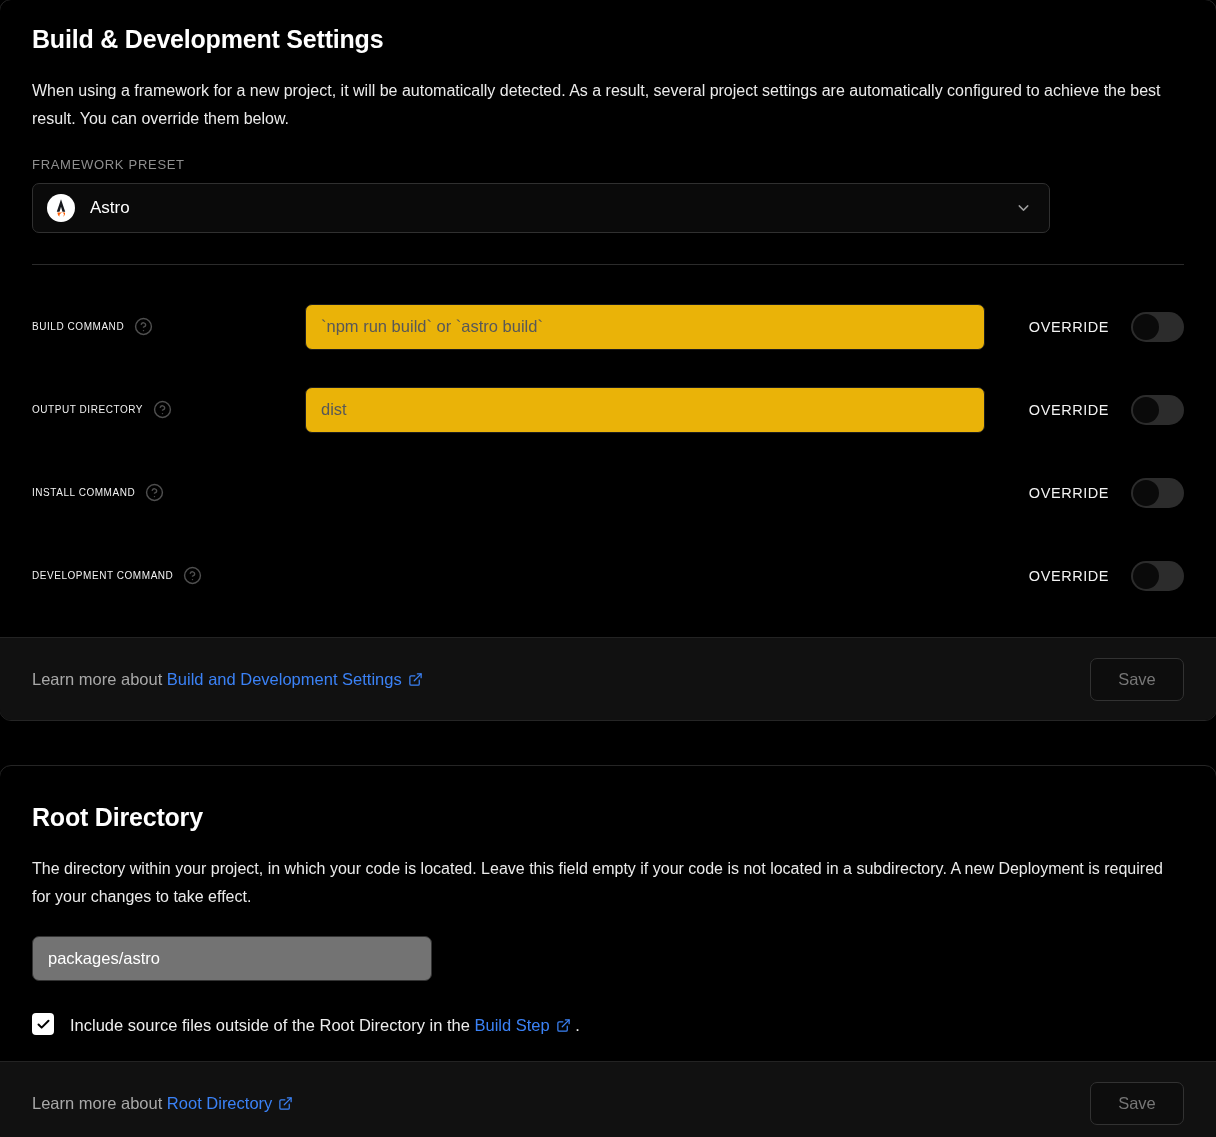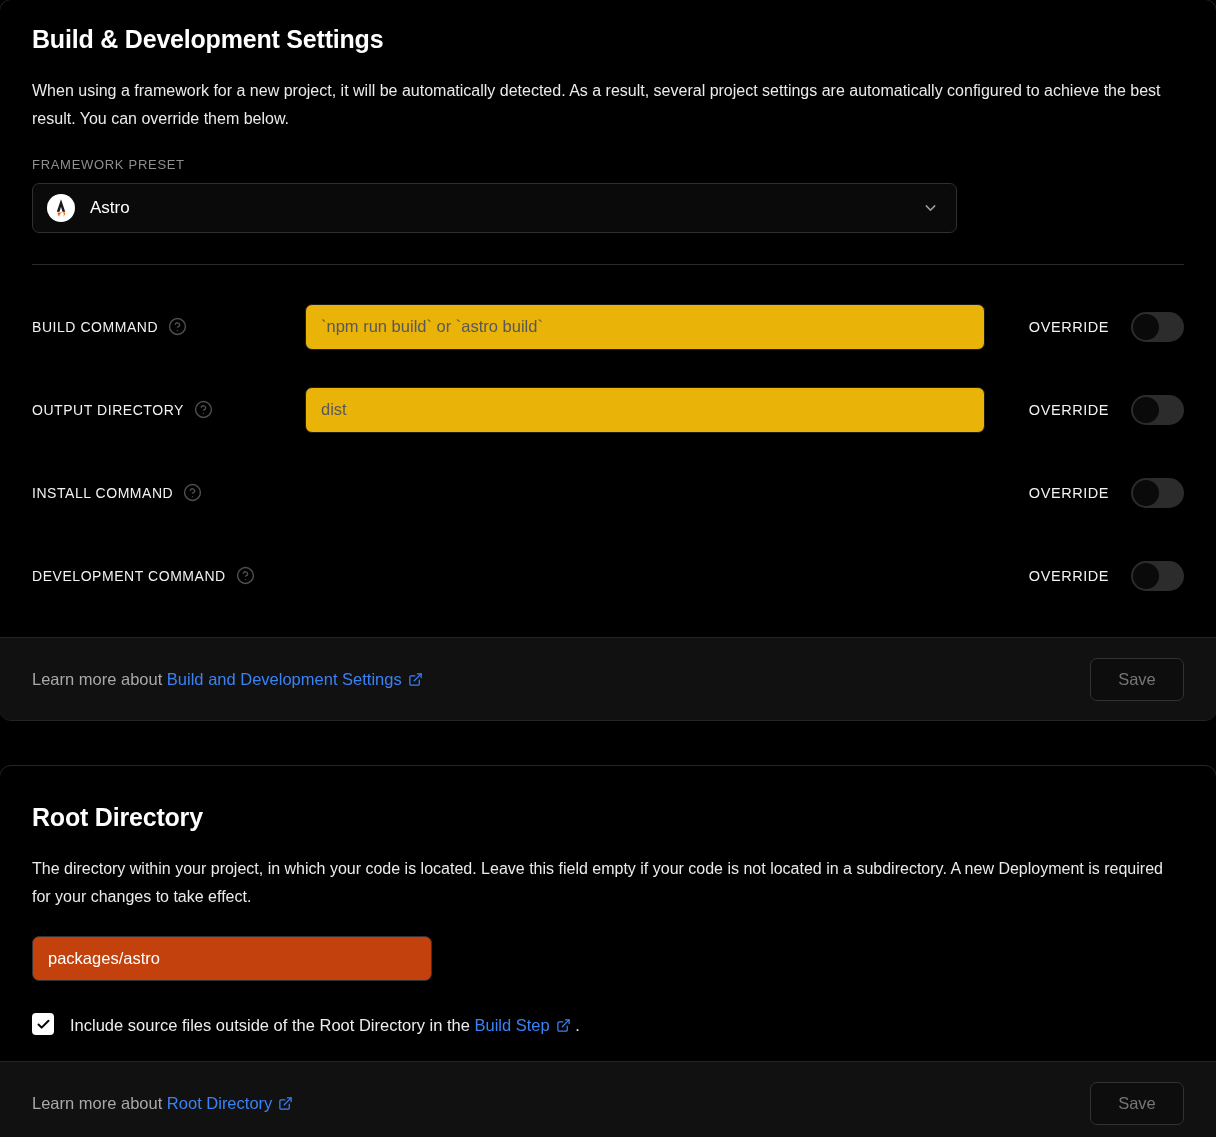--- a/index.html
+++ b/index.html
@@ -61,21 +61,21 @@
     font-size: 13px;
     letter-spacing: 0.7px;
     color: #8f8f8f;
     text-transform: uppercase;
   }
 
   .select-box {
     margin-top: 11px;
     position: relative;
     height: 50px;
-    width: 925px;
+    width: 1018px;
     background: #0a0a0a;
     border: 1px solid #303030;
     border-radius: 7px;
     display: flex;
     align-items: center;
     padding: 0 14px;
     cursor: pointer;
   }
 
   .astro-logo {
@@ -122,21 +122,21 @@
   }
 
   .row-label {
     display: flex;
     align-items: center;
     width: 273px;
     flex: 0 0 auto;
   }
 
   .row-label-text {
-    font-size: 14px;
+    font-size: 10px;
     letter-spacing: 0.55px;
     color: #f2f2f2;
     text-transform: uppercase;
     white-space: nowrap;
   }
 
   .help-icon {
     margin-left: 10px;
     flex: 0 0 auto;
     display: flex;
@@ -243,21 +243,21 @@
     display: flex;
     align-items: center;
     justify-content: center;
   }
 
   
   .root-input {
     margin-top: 26px;
     width: 400px;
     height: 45px;
-    background: #c2410c;
+    background: #737373;
     border: 1px solid #333333;
     border-radius: 7px;
     display: flex;
     align-items: center;
     padding: 0 15px;
   }
 
   .root-input-value {
     font-size: 16.5px;
     color: #ffffff;

